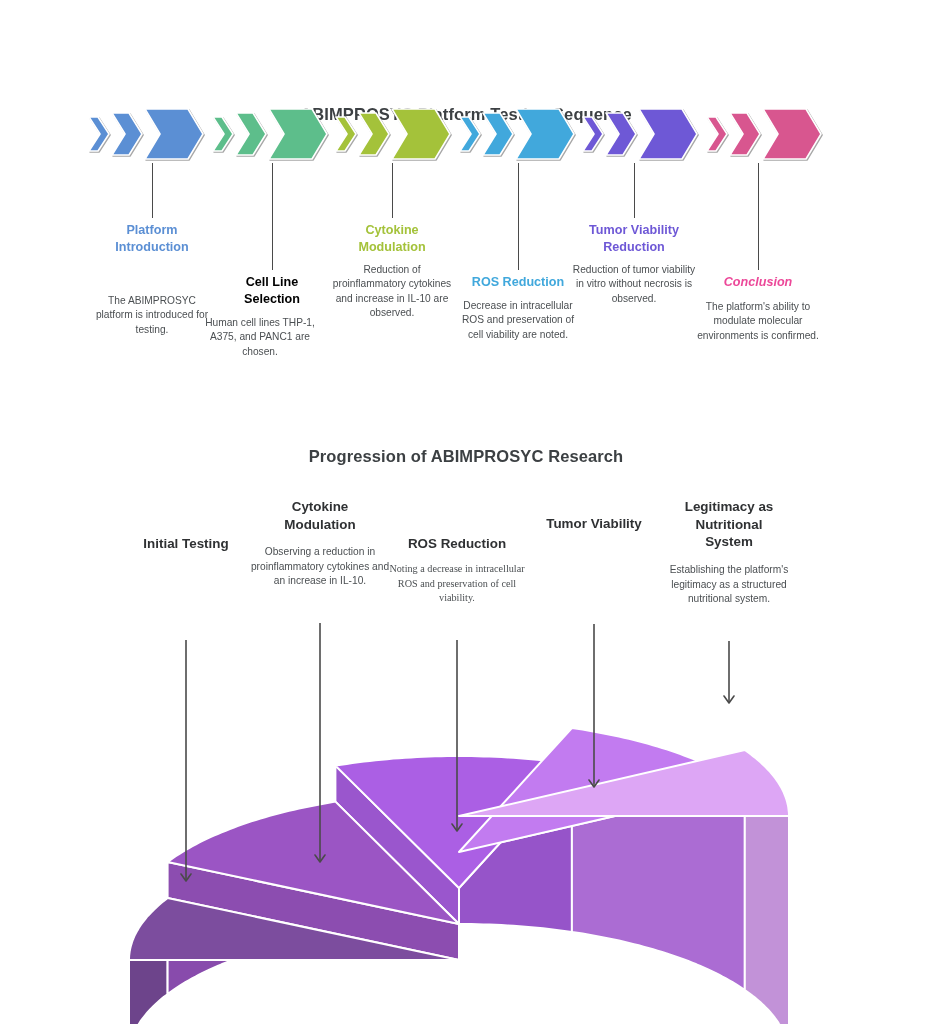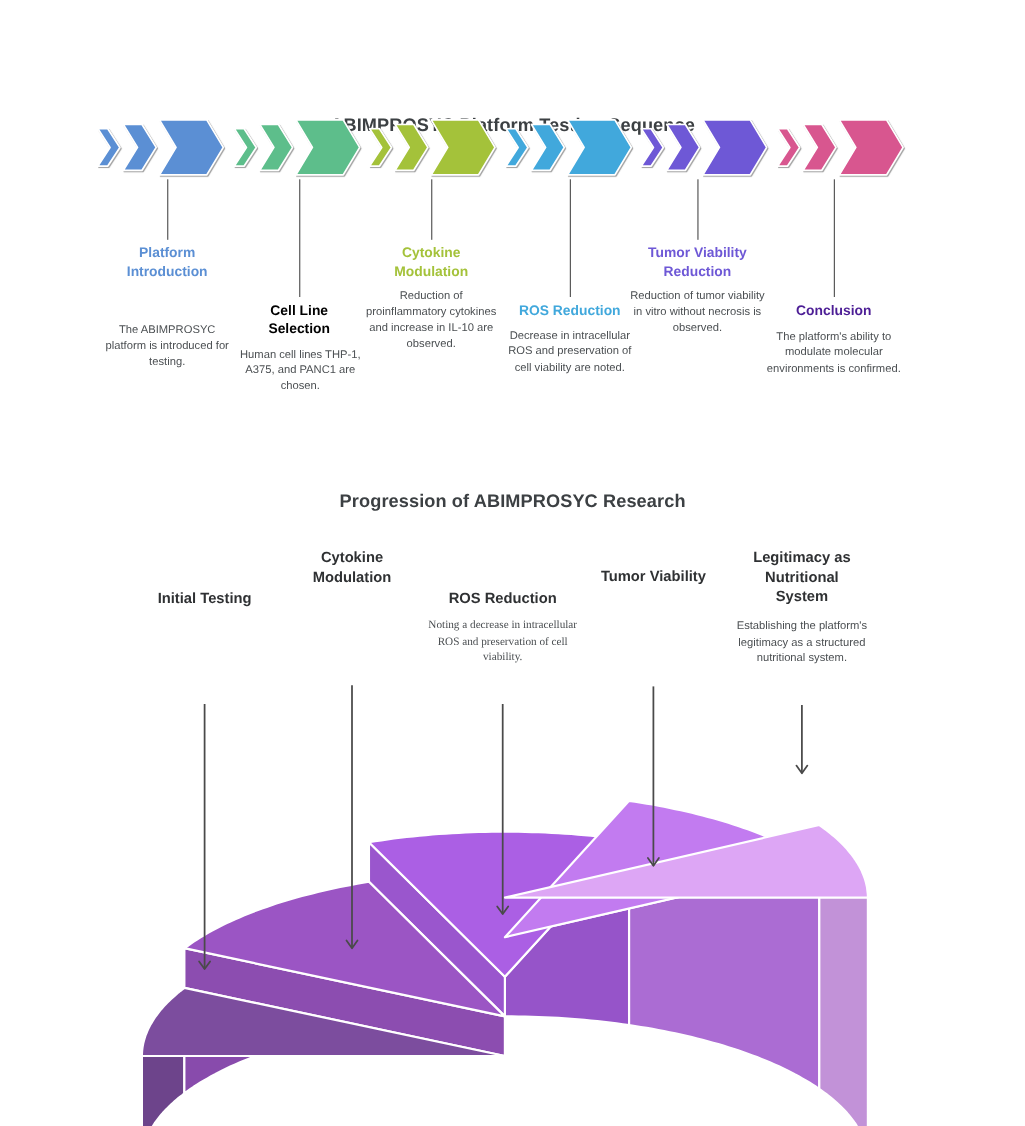--- a/index.html
+++ b/index.html
@@ -221,40 +221,40 @@
       <div class="step-label" style="left: 92px; top: 222px; width: 120px; color: rgb(91, 143, 212);">
         <div>Platform</div>
         <div>Introduction</div>
       </div>
       <div class="step-desc" style="left: 92px; top: 263px; width: 120px; margin-top: 31px;">The ABIMPROSYC platform is introduced for testing.</div>
       <div class="connector" style="left: 272px; top: 163px; height: 107px;"></div>
       <div class="step-label" style="left: 212px; top: 274px; width: 120px; color: #000000;">
         <div>Cell Line</div>
         <div>Selection</div>
       </div>
-      <div class="step-desc" style="left: 213px; top: 316px; width: 120px;">Human cell lines THP-1, A375, and PANC1 are chosen.</div>
+      <div class="step-desc" style="left: 200px; top: 316px; width: 120px;">Human cell lines THP-1, A375, and PANC1 are chosen.</div>
       <div class="connector" style="left: 392px; top: 163px; height: 55px;"></div>
       <div class="step-label" style="left: 330px; top: 222px; width: 124px; color: rgb(164, 194, 58);">
         <div>Cytokine</div>
         <div>Modulation</div>
       </div>
       <div class="step-desc" style="left: 330px; top: 263px; width: 124px;">Reduction of proinflammatory cytokines and increase in IL-10 are observed.</div>
       <div class="connector" style="left: 518px; top: 163px; height: 107px;"></div>
       <div class="step-label" style="left: 457px; top: 274px; width: 122px; color: rgb(65, 168, 220);">
         <div>ROS Reduction</div>
       </div>
       <div class="step-desc" style="left: 457px; top: 299px; width: 122px;">Decrease in intracellular ROS and preservation of cell viability are noted.</div>
       <div class="connector" style="left: 634px; top: 163px; height: 55px;"></div>
       <div class="step-label" style="left: 569px; top: 222px; width: 130px; color: rgb(110, 88, 214);">
         <div>Tumor Viability</div>
         <div>Reduction</div>
       </div>
       <div class="step-desc" style="left: 569px; top: 263px; width: 130px;">Reduction of tumor viability in vitro without necrosis is observed.</div>
       <div class="connector" style="left: 758px; top: 163px; height: 107px;"></div>
-      <div class="step-label" style="left: 697px; top: 274px; width: 122px; color: #4c1d95;">
+      <div class="step-label" style="left: 697px; top: 274px; width: 122px; color: #ec4899; font-style: italic;">
         <div>Conclusion</div>
       </div>
       <div class="step-desc" style="left: 697px; top: 300px; width: 122px;">The platform's ability to modulate molecular environments is confirmed.</div>
     </div>
 </div>
 
 <div class="panel" id="spiral-panel">
 
   <div class="chart-title" id="spiral-title">Progression of ABIMPROSYC Research</div>
 
@@ -286,20 +286,21 @@
     </svg>
 
   <div id="spiral-labels">
       <div class="s-label" style="left: 111px; top: 120px; width: 150px;">
         <div>Initial Testing</div>
       </div>
       <div class="s-label" style="left: 250px; top: 83px; width: 140px;">
         <div>Cytokine</div>
         <div>Modulation</div>
       </div>
+      <div class="s-desc" style="left: 250px; top: 130px; width: 140px;">Observing a reduction in proinflammatory cytokines and an increase in IL-10.</div>
       <div class="s-label" style="left: 384px; top: 120px; width: 146px;">
         <div>ROS Reduction</div>
       </div>
       <div class="s-desc" style="left: 384px; top: 147px; width: 146px; font-family: Liberation Serif, serif;">Noting a decrease in intracellular ROS and preservation of cell viability.</div>
       <div class="s-label" style="left: 527px; top: 100px; width: 134px;">
         <div>Tumor Viability</div>
       </div>
       <div class="s-label" style="left: 659px; top: 83px; width: 140px;">
         <div>Legitimacy as</div>
         <div>Nutritional</div>

